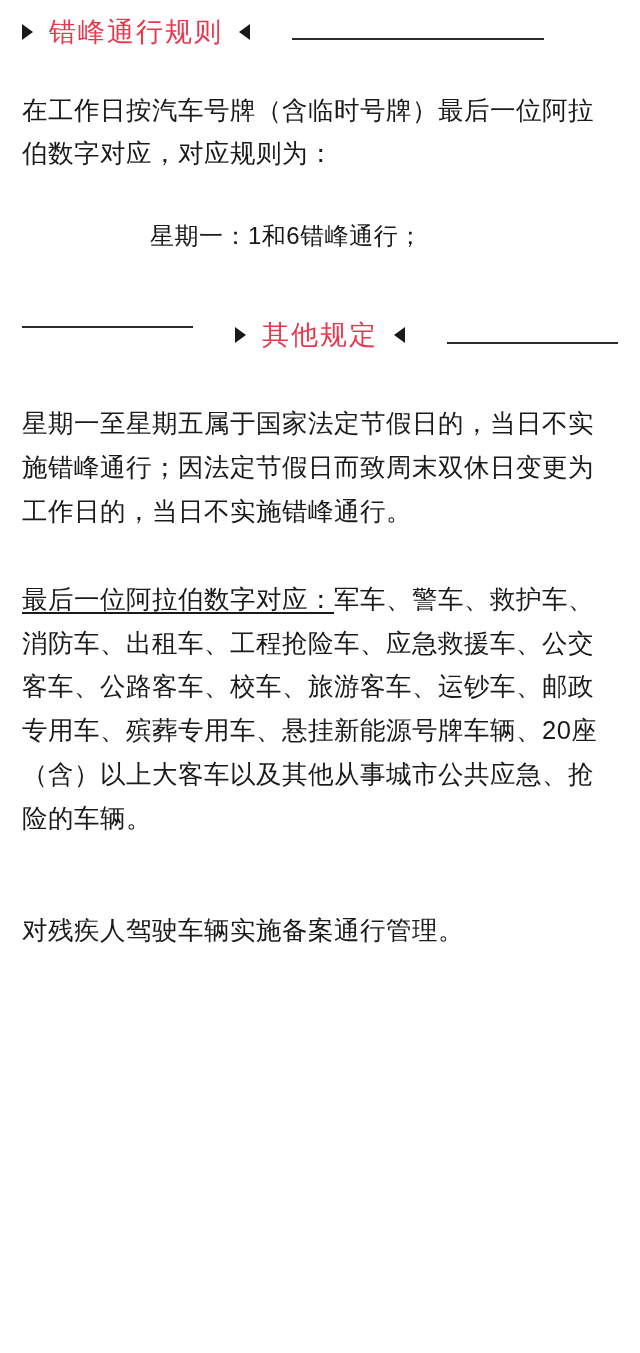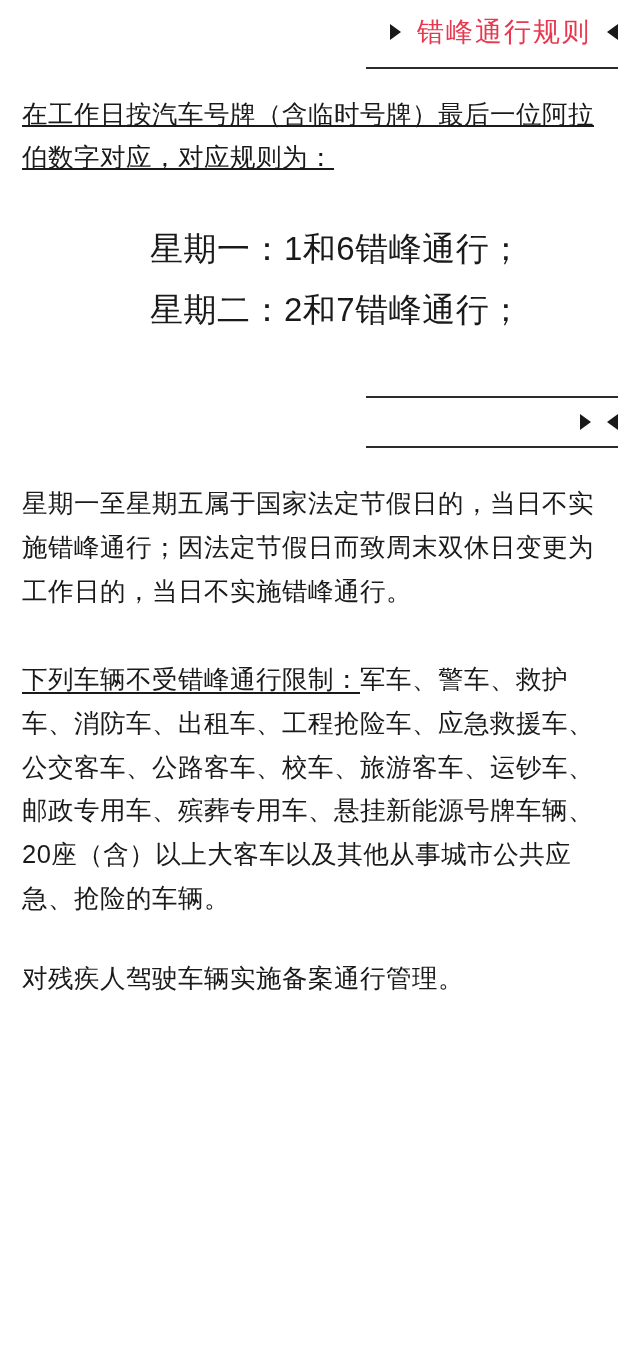--- a/index.html
+++ b/index.html
@@ -18,23 +18,24 @@
   .page {
     width: 640px;
     height: 1353px;
     box-sizing: border-box;
     padding: 0 22px;
   }
 
   
   .section-head {
     display: flex;
-    flex-direction: column;
-    align-items: flex-end;
+    flex-direction: row;
+    align-items: center;
     width: 100%;
+    gap: 42px;
   }
   .head-rule {
     width: 252px;
     height: 2px;
     background: #2b2b2b;
   }
   .head-row {
     display: flex;
     align-items: center;
     justify-content: center;
@@ -68,37 +69,37 @@
   .head-2 .head-rule:last-child { margin-top: 16px; }
 
   
   .para {
     font-size: 25.5px;
     line-height: 1.72;
     letter-spacing: 0.5px;
     color: #1a1a1a;
     margin: 0;
   }
-  .p-intro { margin-top: 24px; text-decoration: underline; }
+  .p-intro { margin-top: 36px; }
 
   
   .rules {
     margin-top: 38px;
     padding-left: 128px;
   }
   .rule-line {
-    font-size: 33px;
+    font-size: 24px;
     line-height: 1.85;
     letter-spacing: 0.5px;
     white-space: nowrap;
   }
 
-  .p-holiday { margin-top: 34px; }
+  .p-holiday { margin-top: 47px; }
   .p-exempt { margin-top: 44px; }
-  .p-disabled { margin-top: 36px; }
+  .p-disabled { margin-top: 68px; }
 
   .u-line {
     text-decoration: underline;
     text-underline-offset: 4px;
   }
 </style>
 </head>
 <body>
 
 <div class="page">
@@ -109,31 +110,31 @@
       <span class="head-title">错峰通行规则</span>
       <span class="tri tri-left"></span>
     </div>
     <div class="head-rule"></div>
   </div>
 
   <p class="para p-intro">在工作日按汽车号牌（含临时号牌）最后一位阿拉伯数字对应，对应规则为：</p>
 
   <div class="rules">
     <div class="rule-line">星期一：1和6错峰通行；</div>
-    <div class="rule-line">星期二：2和7错峰通行；</div>
   </div>
 
   <div class="section-head head-2">
     <div class="head-rule"></div>
     <div class="head-row">
       <span class="tri tri-right"></span>
+      <span class="head-title">其他规定</span>
       <span class="tri tri-left"></span>
     </div>
     <div class="head-rule"></div>
   </div>
 
   <p class="para p-holiday">星期一至星期五属于国家法定节假日的，当日不实施错峰通行；因法定节假日而致周末双休日变更为工作日的，当日不实施错峰通行。</p>
 
-  <p class="para p-exempt"><span class="u-line">下列车辆不受错峰通行限制：</span><span>军车、警车、救护车、消防车、出租车、工程抢险车、应急救援车、公交客车、公路客车、校车、旅游客车、运钞车、邮政专用车、殡葬专用车、悬挂新能源号牌车辆、20座（含）以上大客车以及其他从事城市公共应急、抢险的车辆。</span></p>
+  <p class="para p-exempt"><span class="u-line">最后一位阿拉伯数字对应：</span><span>军车、警车、救护车、消防车、出租车、工程抢险车、应急救援车、公交客车、公路客车、校车、旅游客车、运钞车、邮政专用车、殡葬专用车、悬挂新能源号牌车辆、20座（含）以上大客车以及其他从事城市公共应急、抢险的车辆。</span></p>
 
   <p class="para p-disabled">对残疾人驾驶车辆实施备案通行管理。</p>
 
 </div>
 
 </body></html>

